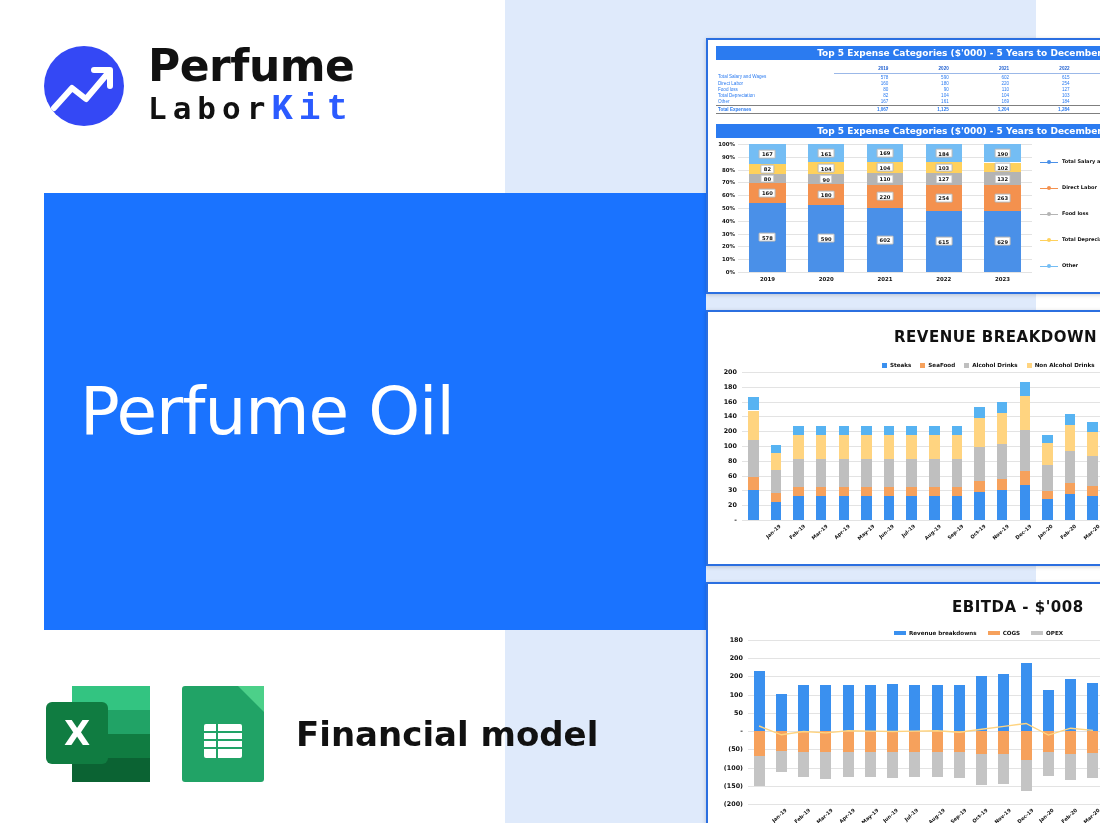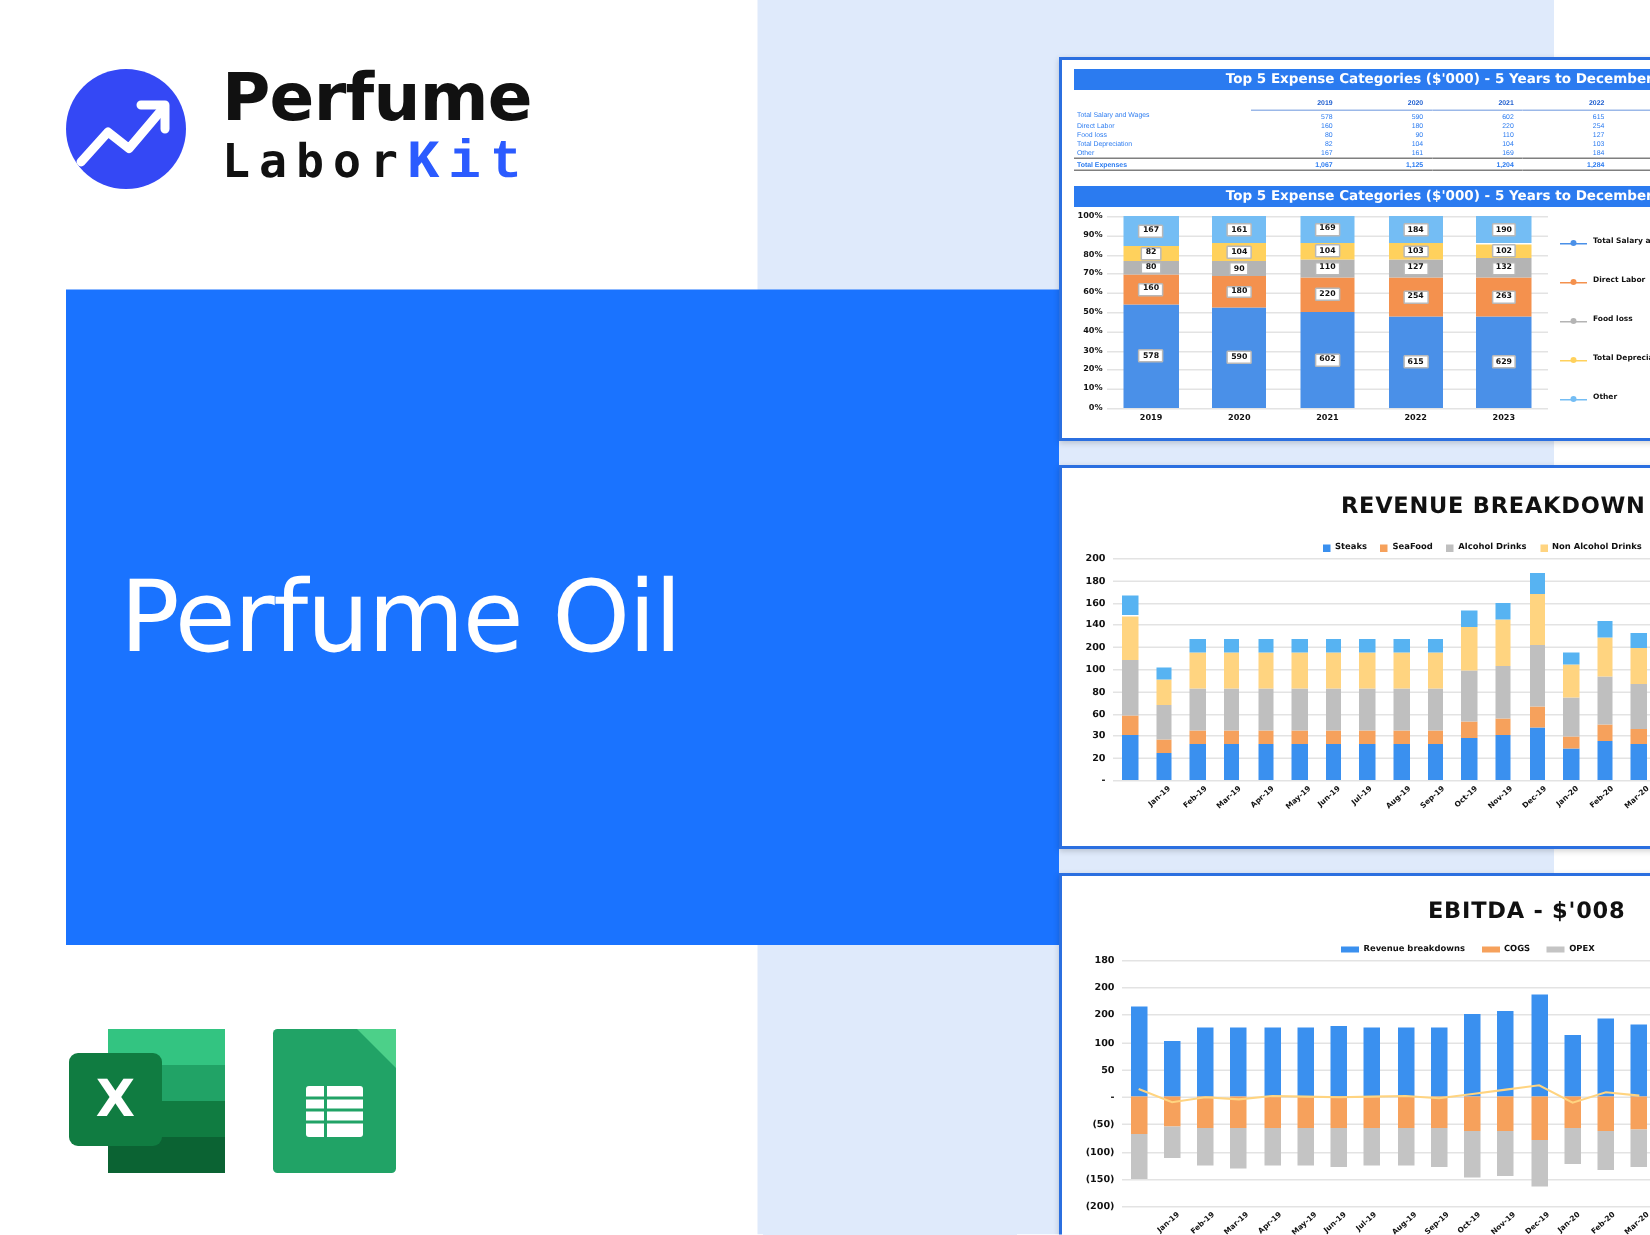--- a/index.html
+++ b/index.html
@@ -189,20 +189,21 @@
   <div class="file-icon" id="sheets-icon">
     <div class="sh-body"></div>
     <div class="sh-fold"></div>
     <div class="sh-grid">
       <i style="left:0;top:7px;width:100%;height:2px"></i>
       <i style="left:0;top:15px;width:100%;height:2px"></i>
       <i style="left:0;top:23px;width:100%;height:2px"></i>
       <i style="left:12px;top:0;width:2px;height:100%"></i>
     </div>
   </div>
+  <div id="badge-label">Financial model</div>
 </div>
 
 <div class="card" id="card-expense">
   <div class="card-title-bar" style="top:6px;">Top 5 Expense Categories ($'000) - 5 Years to December 2023</div>
 
   <div id="exp-table">
     <table>
       <thead>
         <tr>
           <th class="lbl" style="width:118px"></th>

